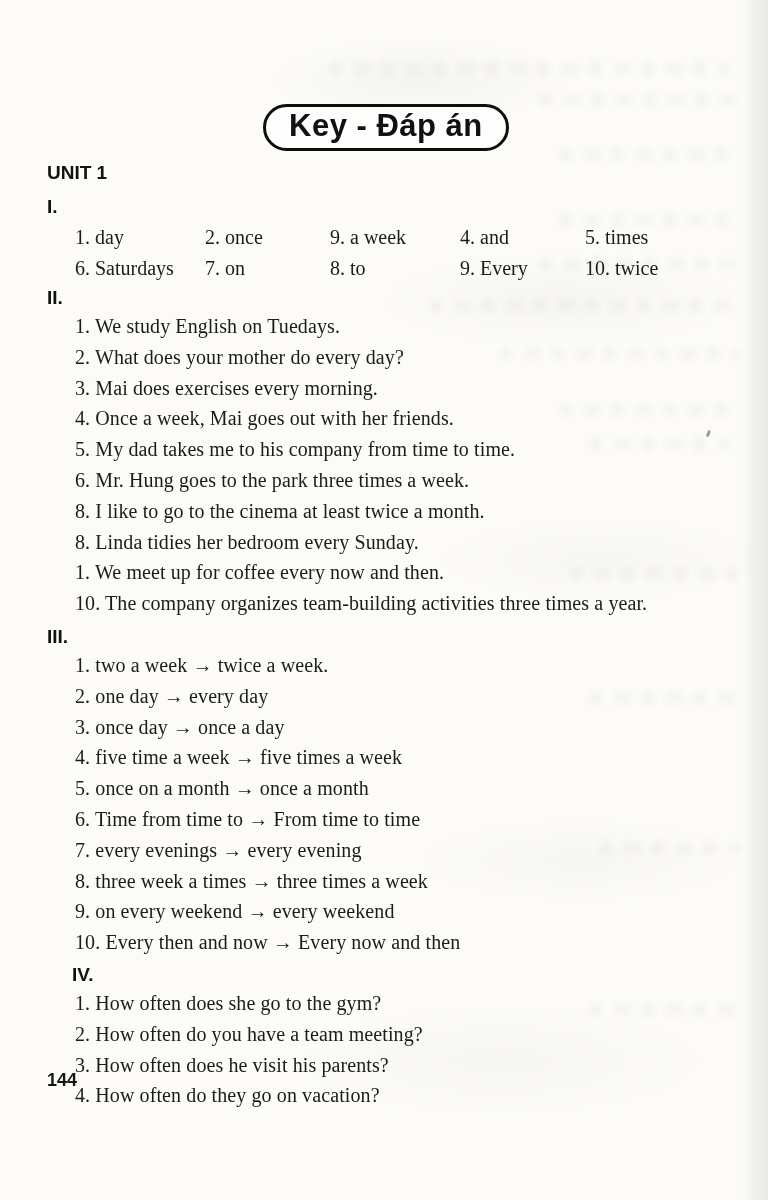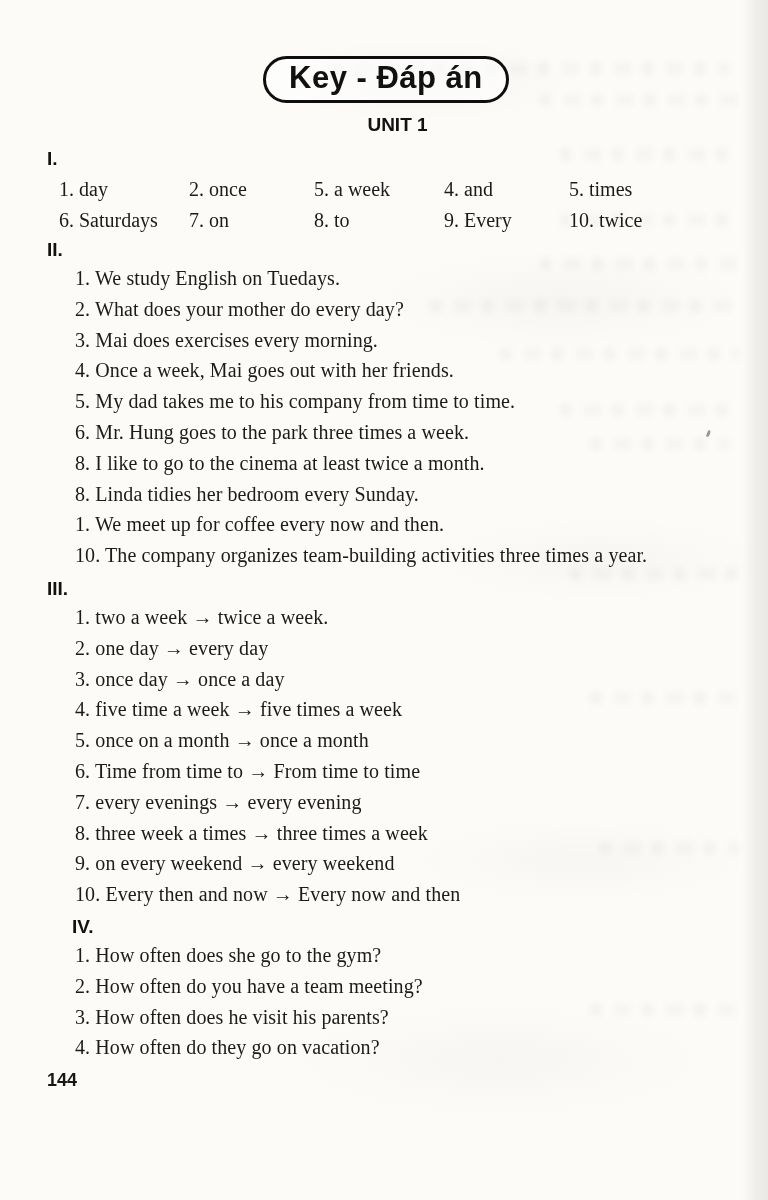--- a/index.html
+++ b/index.html
@@ -62,21 +62,21 @@
     top: 430px; left: 707px;
     width: 3px; height: 7px;
     background: #77776f;
     border-radius: 50% 50% 50% 0;
     transform: rotate(18deg);
     opacity: 0.75;
   }
 
   .content {
     position: relative;
-    padding: 56px 20px 0 47px;
+    padding: 104px 20px 0 47px;
     box-sizing: border-box;
   }
   .title-box {
     width: max-content;
     margin-left: 216px; 
     border: 3px solid #0e0e0e;
     border-radius: 24px;
     padding: 1px 23px 4px 23px;
     font-family: "Liberation Sans", "DejaVu Sans", sans-serif;
     font-weight: bold;
@@ -85,37 +85,36 @@
     color: #111;
     background: rgba(255,255,255,0.55);
   }
   .unit-heading {
     margin-top: 11px;
     font-family: "Liberation Sans", "DejaVu Sans", sans-serif;
     font-weight: bold;
     font-size: 19px;
     line-height: 21px;
     color: #121212;
-    text-align: center;
   }
   .sec-label {
     font-family: "Liberation Sans", "DejaVu Sans", sans-serif;
     font-weight: bold;
     font-size: 19px;
     line-height: 21px;
     color: #121212;
   }
   .sl-1 { margin-top: 13px; }
   .sl-2 { margin-top: 3px; }
   .sl-3 { margin-top: 7px; }
   .sl-4 { margin-top: 6px; margin-left: 25px; }
 
   .answer-grid {
     margin-top: 5px;
-    margin-left: 12px;
+    margin-left: 28px;
     display: grid;
     grid-template-columns: 130px 125px 130px 125px 1fr;
   }
   .answer-grid .cell {
     font-size: 20px;
     line-height: 31px;
     white-space: nowrap;
   }
   .items {
     margin-top: 3px;
@@ -163,21 +162,21 @@
     <div class="title-box">
       <span>Key - Đáp án</span>
     </div>
 
     <div class="unit-heading">UNIT 1</div>
 
     <div class="sec-label sl-1">I.</div>
     <div class="answer-grid">
       <div class="cell">1. day</div>
       <div class="cell">2. once</div>
-      <div class="cell">5. a week</div>
+      <div class="cell">9. a week</div>
       <div class="cell">4. and</div>
       <div class="cell">5. times</div>
       <div class="cell">6. Saturdays</div>
       <div class="cell">7. on</div>
       <div class="cell">8. to</div>
       <div class="cell">9. Every</div>
       <div class="cell">10. twice</div>
     </div>
 
     <div class="sec-label sl-2">II.</div>

